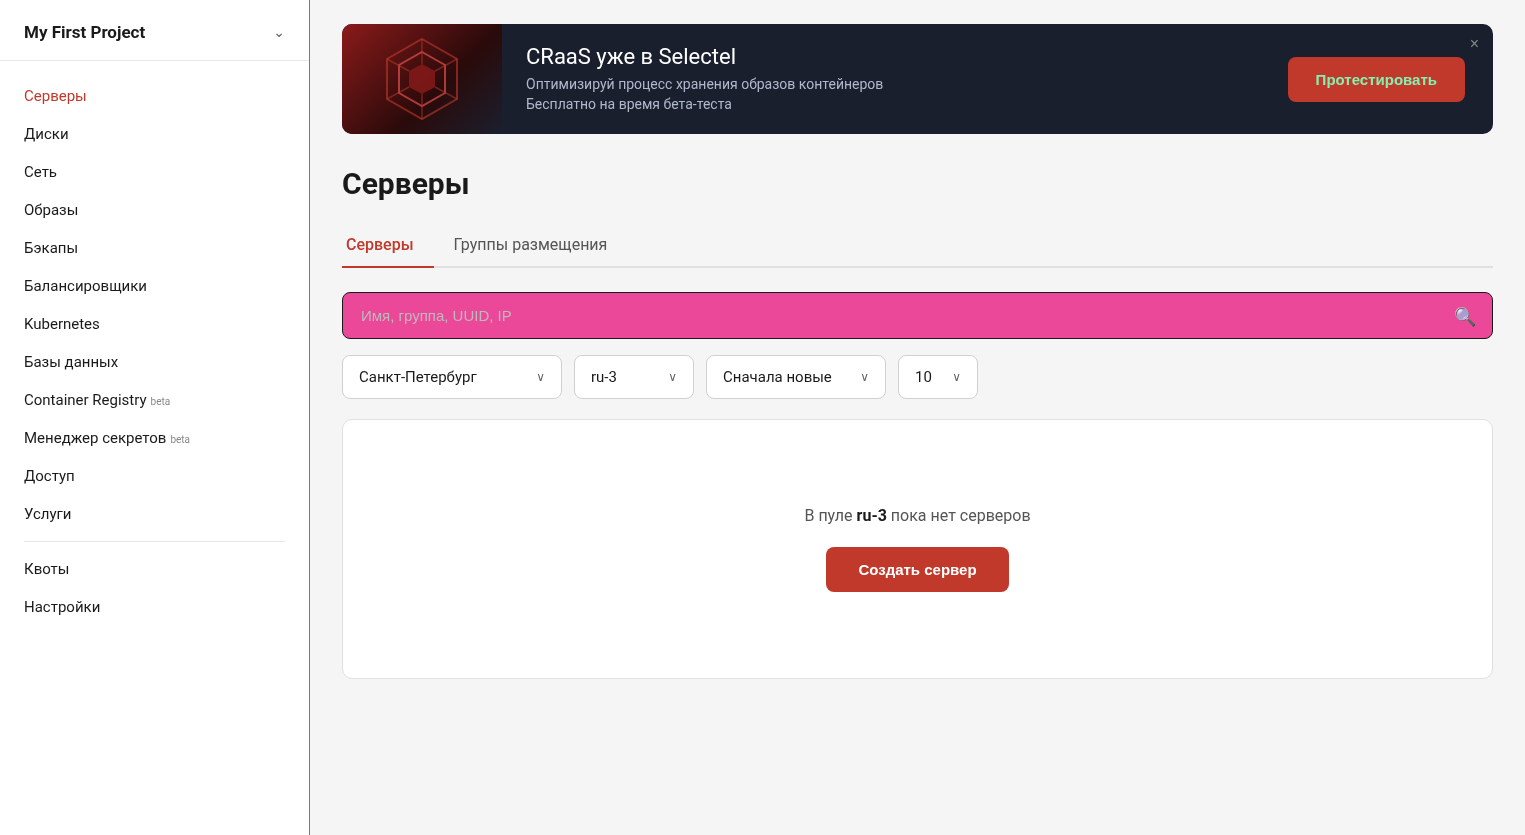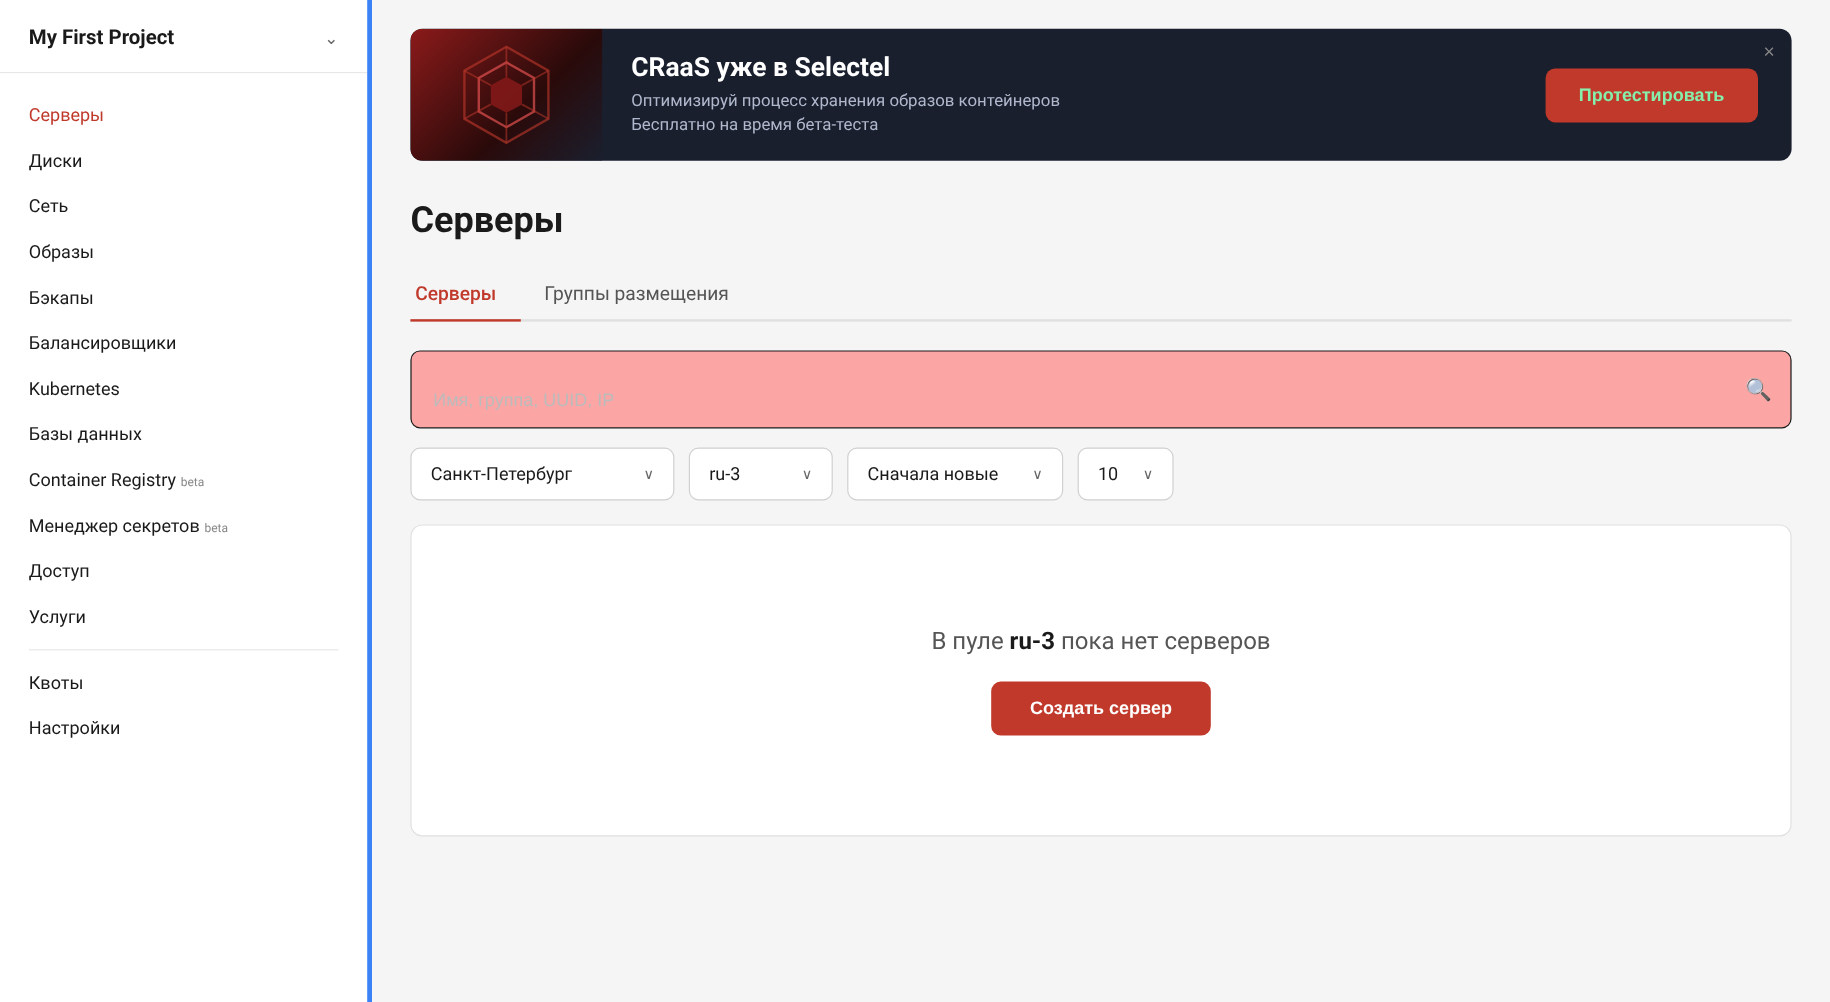--- a/index.html
+++ b/index.html
@@ -9,21 +9,21 @@
       display: flex;
       height: 835px;
       overflow: hidden;
     }
 
     
     .sidebar {
       width: 310px;
       min-width: 310px;
       background: #fff;
-      border-right: 4px solid #3b82f6;
+      border-right: 1px solid #3b82f6;
       display: flex;
       flex-direction: column;
       height: 100%;
       overflow-y: auto;
     }
     .sidebar-project {
       display: flex;
       align-items: center;
       justify-content: space-between;
       padding: 22px 24px 18px 24px;
@@ -106,21 +106,21 @@
     .banner-graphic svg {
       position: relative;
       z-index: 1;
     }
     .banner-text {
       flex: 1;
       padding: 0 24px;
     }
     .banner-title {
       font-size: 22px;
-      font-weight: 700;
+      font-weight: 400;
       color: #fff;
       margin-bottom: 6px;
     }
     .banner-subtitle {
       font-size: 14px;
       color: #b0b8cc;
       line-height: 1.4;
     }
     .banner-btn {
       background: #c0392b;
@@ -181,24 +181,24 @@
       margin-bottom: 16px;
     }
     .search-input-wrap {
       position: relative;
       width: 100%;
     }
     .search-input {
       width: 100%;
       border: 1.5px solid #1a1a1a;
       border-radius: 8px;
-      padding: 32px 46px 14px 18px;
+      padding: 14px 46px 14px 18px;
       font-size: 15px;
       outline: none;
-      background: #fca5a5;
+      background: #ec4899;
       color: #333;
     }
     .search-input::placeholder {
       color: #bbb;
     }
     .search-icon {
       position: absolute;
       right: 16px;
       top: 50%;
       transform: translateY(-50%);
@@ -249,21 +249,21 @@
       border: 1.5px solid #e0e0e0;
       border-radius: 10px;
       display: flex;
       flex-direction: column;
       align-items: center;
       justify-content: center;
       min-height: 260px;
       padding: 40px;
     }
     .empty-state-text {
-      font-size: 20px;
+      font-size: 16px;
       color: #555;
       margin-bottom: 22px;
     }
     .empty-state-text strong {
       font-weight: 700;
       color: #1a1a1a;
     }
     .create-btn {
       background: #c0392b;
       color: #fff;

